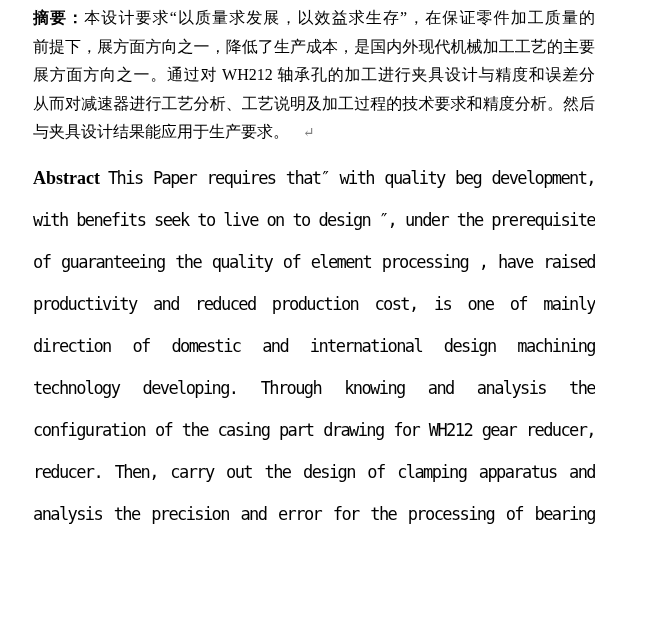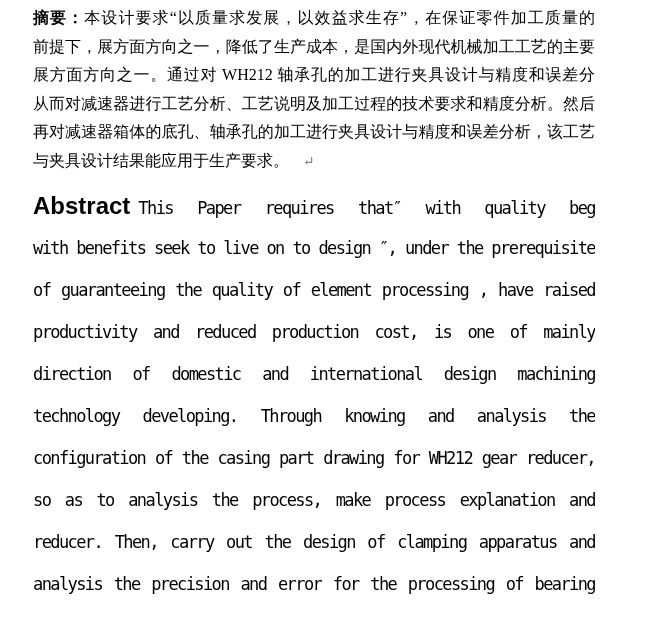--- a/index.html
+++ b/index.html
@@ -58,49 +58,47 @@
   .en-line {
     line-height: 42px;
     height: 42px;
     overflow: hidden;
   }
   .en-line.justify {
     text-align: justify;
     text-align-last: justify;
   }
   .en-label {
-    font-family: Liberation Sans, sans-serif;
+    font-family: Liberation Serif, serif;
     font-weight: bold;
-    font-size: 24px;
+    font-size: 18px;
     letter-spacing: 0;
     margin-right: 8px;
   }
 </style>
 </head>
 <body>
 
 <div class="page">
   <div class="content">
 
     <div class="cn-para">
       <div class="cn-line justify"><span class="cn-label">摘要：</span><span>本设计要求“以质量求发展，以效益求生存”，在保证零件加工质量的</span></div>
       <div class="cn-line justify">前提下，展方面方向之一，降低了生产成本，是国内外现代机械加工工艺的主要发</div>
       <div class="cn-line justify">展方面方向之一。通过对 WH212 轴承孔的加工进行夹具设计与精度和误差分析，</div>
       <div class="cn-line justify">从而对减速器进行工艺分析、工艺说明及加工过程的技术要求和精度分析。然后</div>
-      <div class="cn-line justify">再对减速器箱体的底孔、轴承孔的加工进行夹具设计与精度和误差分析，该工艺</div>
       <div class="cn-line"><span>与夹具设计结果能应用于生产要求。</span><span class="pmark">↵</span></div>
     </div>
 
     <div class="en-para">
       <div class="en-line justify"><span class="en-label">Abstract</span><span>This Paper requires that″ with quality beg development,</span></div>
       <div class="en-line justify">with benefits seek to live on to design ″, under the prerequisite</div>
       <div class="en-line justify">of guaranteeing the quality of element processing , have raised</div>
       <div class="en-line justify">productivity and reduced production cost, is one of mainly</div>
       <div class="en-line justify">direction of domestic and international design machining</div>
       <div class="en-line justify">technology developing. Through knowing and analysis the</div>
       <div class="en-line justify">configuration of the casing part drawing for WH212 gear reducer,</div>
-      <div class="en-line justify">so as to analysis the process, make process explanation and</div>
       <div class="en-line justify">reducer. Then, carry out the design of clamping apparatus and</div>
       <div class="en-line justify">analysis the precision and error for the processing of bearing</div>
     </div>
 
   </div>
 </div>
 
 </body></html>

